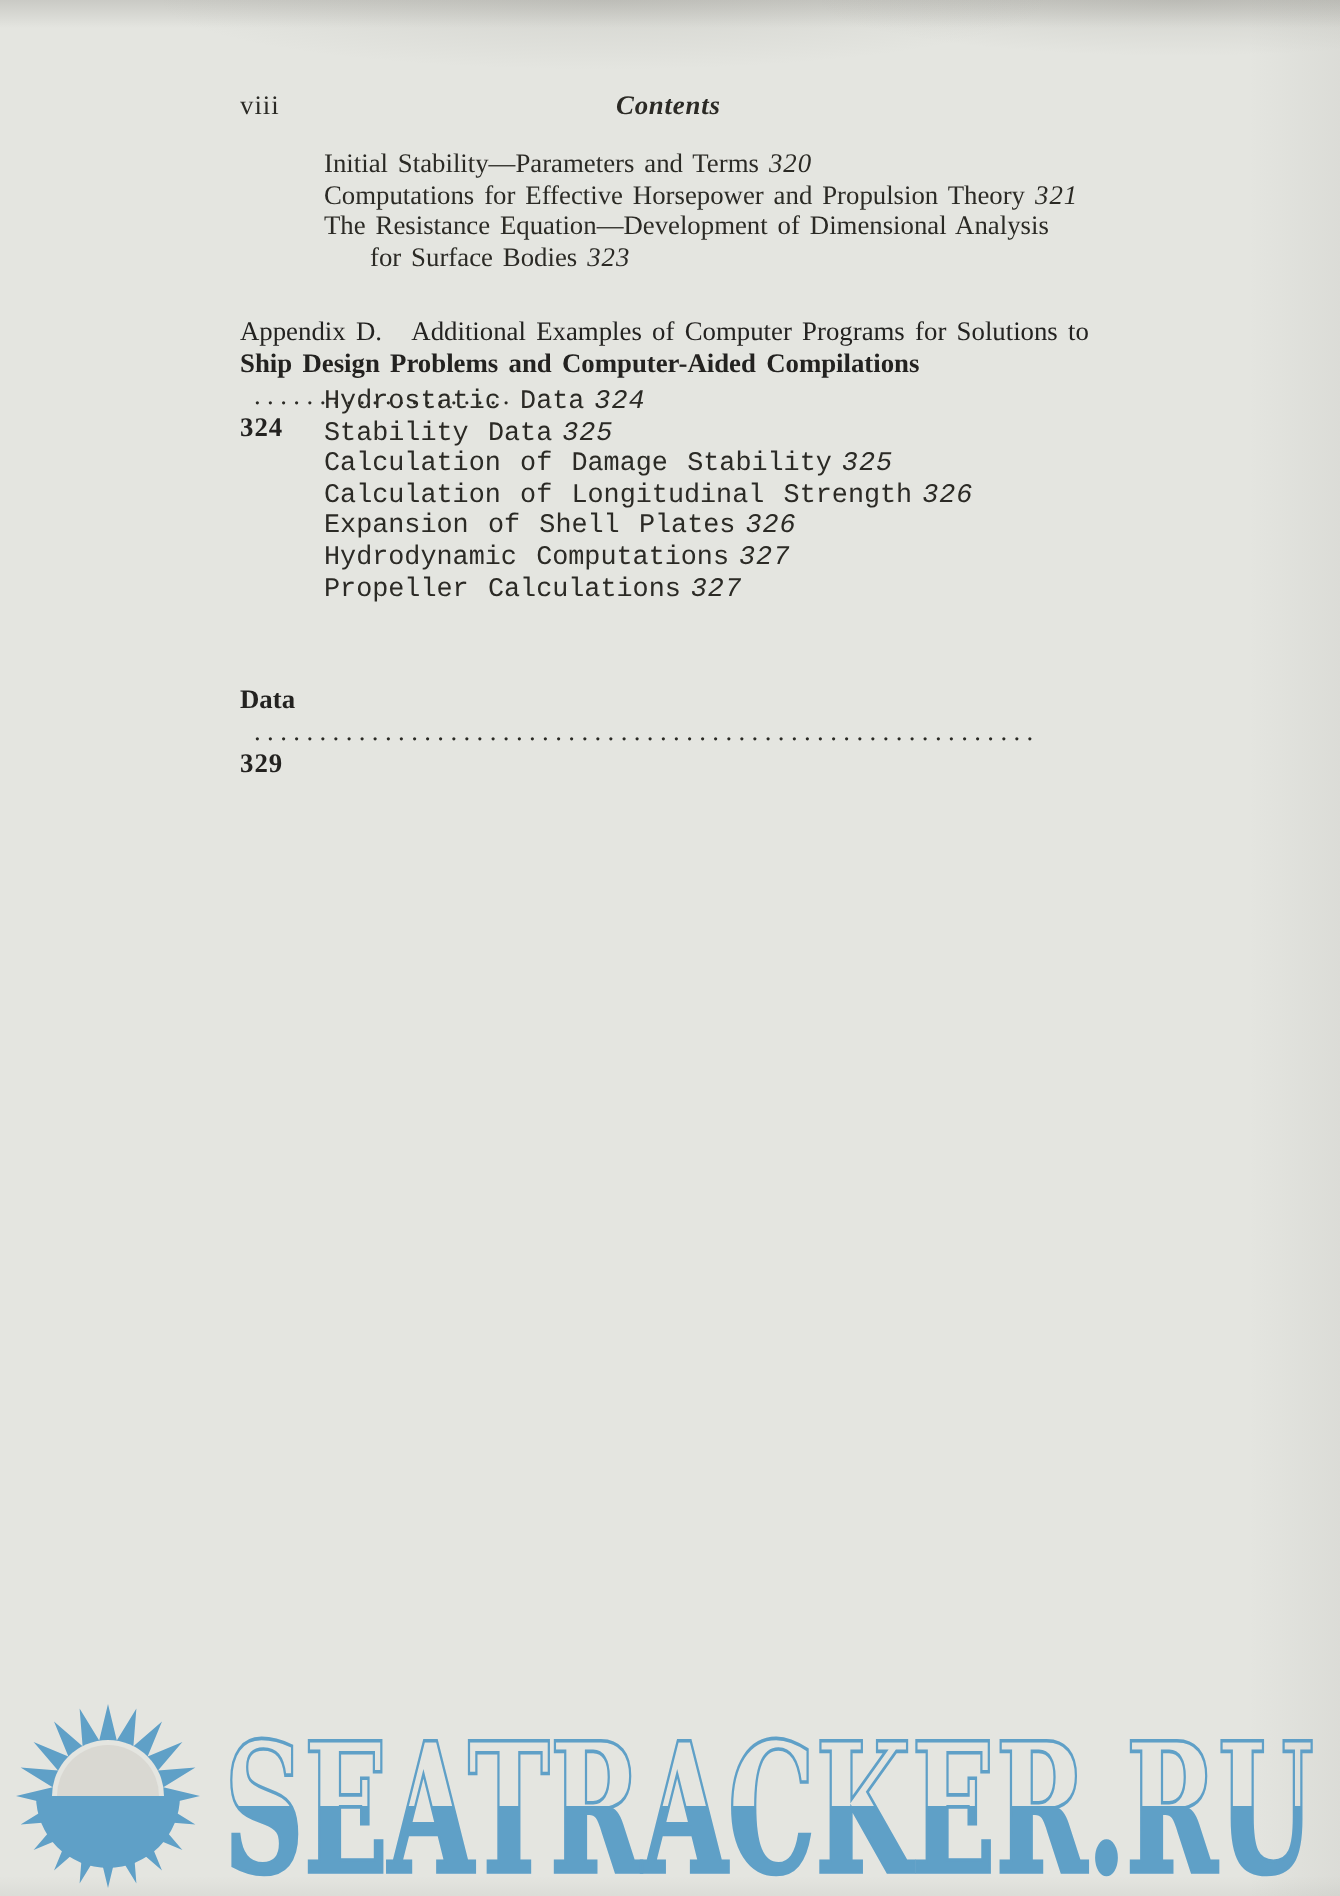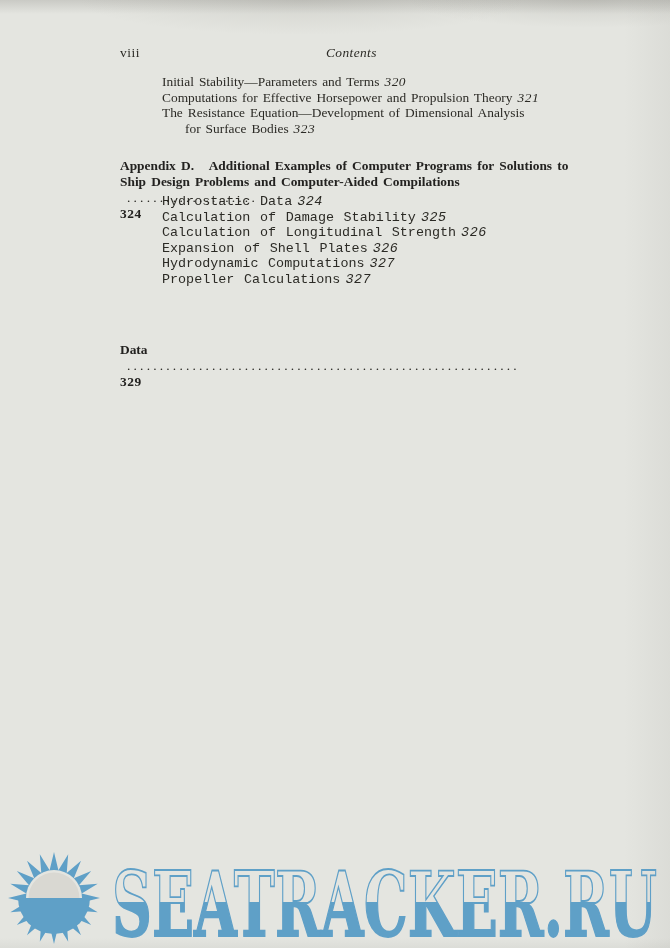--- a/index.html
+++ b/index.html
@@ -10,30 +10,30 @@
       radial-gradient(ellipse 260px 40px at 88% 0%, rgba(110,108,100,0.16), transparent 70%),
       linear-gradient(to bottom, rgba(108,106,100,0.22), rgba(108,106,100,0) 14px),
       linear-gradient(to left, rgba(118,116,110,0.08), rgba(118,116,110,0) 46px),
       linear-gradient(to top, rgba(108,106,100,0.07), rgba(108,106,100,0) 10px),
       #e4e5e0;
     font-family:"Liberation Serif", serif;
     color:#2b2a25;
     font-size:13.4px;
   }
   .folio { position:absolute; left:120px; top:45px; letter-spacing:0.5px; }
-  .contents-header { position:absolute; left:326px; top:45px; font-style:italic; letter-spacing:0.4px; }
+  .contents-header { position:absolute; left:308px; top:45px; font-style:italic; letter-spacing:0.4px;font-weight:bold; }
 
   .toc-block { position:absolute; line-height:15.6px; word-spacing:1.6px; white-space:nowrap; }
   .front-block { left:162px; top:74px; }
   .sub-block { left:162px; top:194px;font-family:Liberation Mono, monospace; }
   .indent-1 { padding-left:23px; }
   .pg { font-style:italic; margin-left:5px; letter-spacing:0.5px; }
 
   .appendix-block { position:absolute; left:120px; top:158px; width:462px; line-height:16px; }
-  .bold-line { font-weight:bold; word-spacing:1.8px; color:#232220; }
+  .bold-line { font-weight:normal; word-spacing:1.8px; color:#232220; }
   .pre { white-space:pre; }
   .leader-row { display:flex; align-items:baseline;flex-direction:column; }
   .leader-row .label { font-weight:bold; white-space:nowrap; word-spacing:1.8px; color:#232220; }
   .leader {
     flex:1; overflow:hidden; white-space:nowrap;
     letter-spacing:3.2px; padding:0 8px 0 7px; color:#2b2a25;
   }
   .leader-page { font-weight:bold; color:#232220; letter-spacing:0.5px; }
 
   .index-block { position:absolute; left:120px; top:342px; width:462px; line-height:16px; }
@@ -61,20 +61,21 @@
     <div class="bold-line pre">Appendix D.   Additional Examples of Computer Programs for Solutions to</div>
     <div class="leader-row">
       <span class="label">Ship Design Problems and Computer-Aided Compilations</span>
       <span class="leader">....................</span>
       <span class="leader-page">324</span>
     </div>
   </div>
 
   <div class="toc-block sub-block">
     <div><span>Hydrostatic Data</span><span class="pg">324</span></div>
+    <div><span>Stability Data</span><span class="pg">325</span></div>
     <div><span>Calculation of Damage Stability</span><span class="pg">325</span></div>
     <div><span>Calculation of Longitudinal Strength</span><span class="pg">326</span></div>
     <div><span>Expansion of Shell Plates</span><span class="pg">326</span></div>
     <div><span>Hydrodynamic Computations</span><span class="pg">327</span></div>
     <div><span>Propeller Calculations</span><span class="pg">327</span></div>
   </div>
 
   <div class="index-block">
     <div class="leader-row">
       <span class="label">Data</span>

